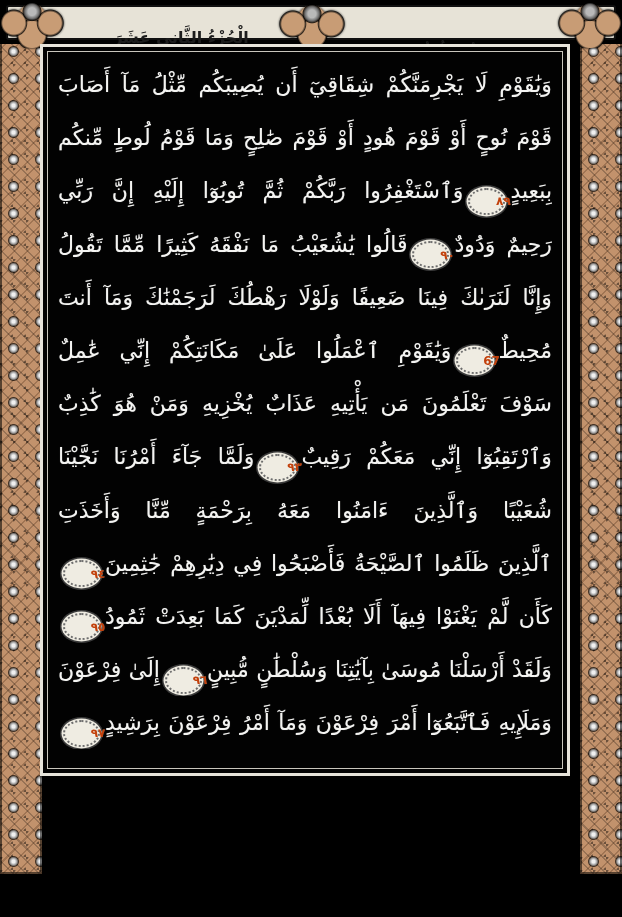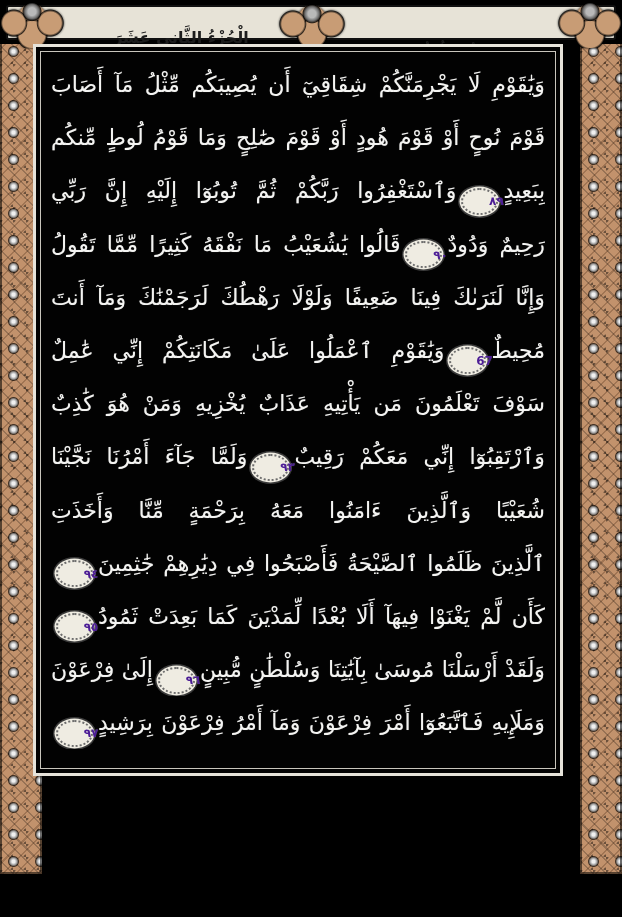--- a/index.html
+++ b/index.html
@@ -49,21 +49,21 @@
     filter:drop-shadow(0 0 1px #000);
   }
   .floral-top-center{left:272px;top:0;width:80px;height:46px;}
   .floral-top-left{left:-6px;top:-4px;width:76px;height:52px;}
   .floral-top-right{right:-6px;top:-4px;width:76px;height:52px;}
   .corner{position:absolute;width:60px;height:60px;}
   .corner-bl{left:-8px;bottom:-6px;}
   .corner-br{right:-8px;bottom:-6px;}
   
   .text-frame{
-    position:absolute;left:33px;top:44px;width:530px;height:732px;
+    position:absolute;left:40px;top:44px;width:530px;height:732px;
     background:#020202;
     border:3px solid #e6e3da;
     padding:4px;
   }
   .text-inner{
     width:100%;height:100%;
     border:1.5px solid #c9c6bd;
     background:#020202;
     padding:6px 10px 2px 10px;
     overflow:hidden;
@@ -76,21 +76,21 @@
     white-space:nowrap;
     text-align:justify;
     text-align-last:justify;
     overflow:hidden;
     text-shadow:0 0 1px rgba(255,255,255,.35);
   }
   .ayah-text{display:inline;}
   .aya-medallion{
     display:inline-flex;align-items:center;justify-content:center;
     width:27px;height:27px;border-radius:50%;
-    background:#efece2;color:#4c1d95;
+    background:#efece2;color:#c2410c;
     font-size:12px;font-weight:bold;line-height:1;
     border:2px dotted #6d6d6d;
     box-shadow:0 0 0 1.5px #efece2, 0 0 0 3px #3a3a3a;
     margin:0 5px;vertical-align:-7px;padding-left:33px;
   }
   
   .page-number-cartouche{
     position:absolute;left:50%;bottom:5px;transform:translateX(-50%);
     width:84px;height:32px;border-radius:7px;
     background:#e7e3d7;border:2px solid #151515;

